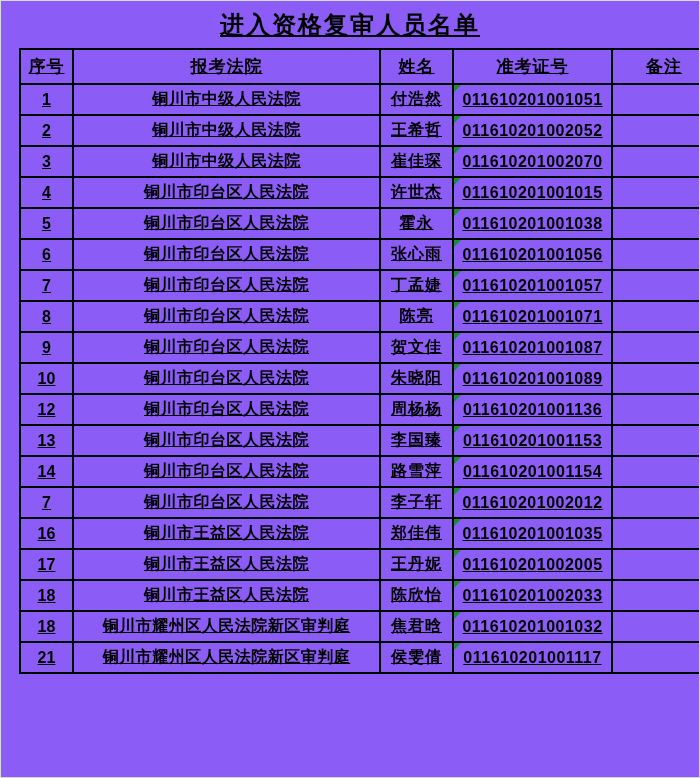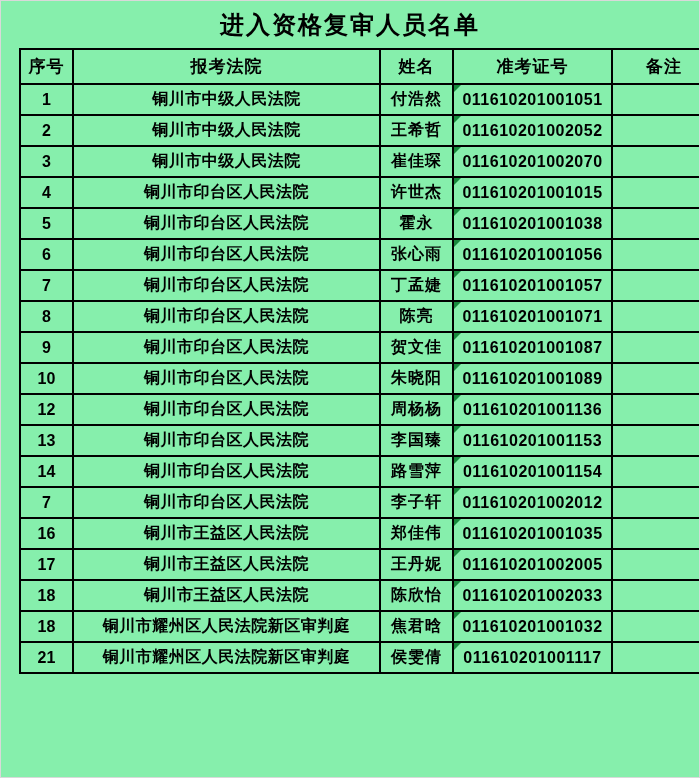--- a/index.html
+++ b/index.html
@@ -1,26 +1,27 @@
 <!DOCTYPE html>
 <html><head>
 <meta charset="utf-8">
 <style>
   html, body { margin: 0; padding: 0; background: #ffffff; }
   .page {
     position: relative;
     width: 700px;
     height: 778px;
     box-sizing: border-box;
-    background: #86efac;
+    background: #8b5cf6;
     border: 1px solid #d9d9d9;
     font-family: "Liberation Sans", "DejaVu Sans", sans-serif;
     font-weight: bold;
     color: #000000;
     overflow: hidden;
+    text-decoration: underline;
   }
   .title {
     height: 47px;
     display: flex;
     align-items: center;
     justify-content: center;
     font-size: 24px;
     letter-spacing: 2px;
   }
   table.grid {

